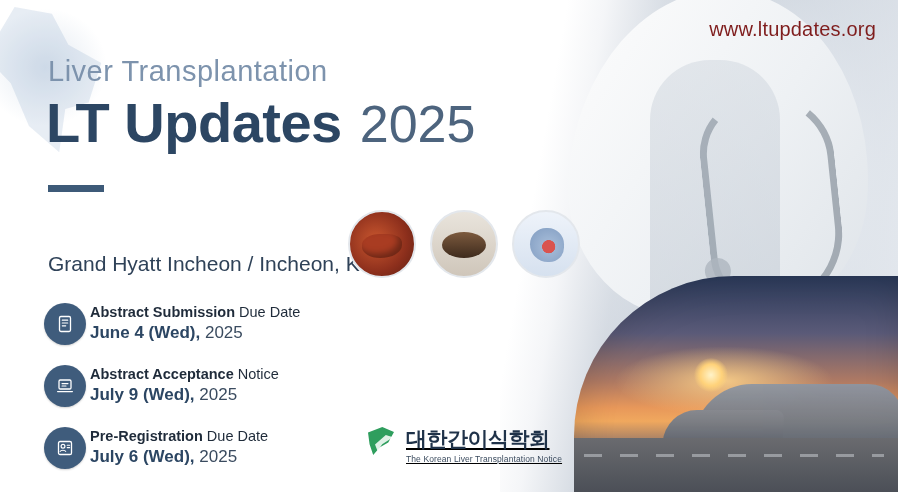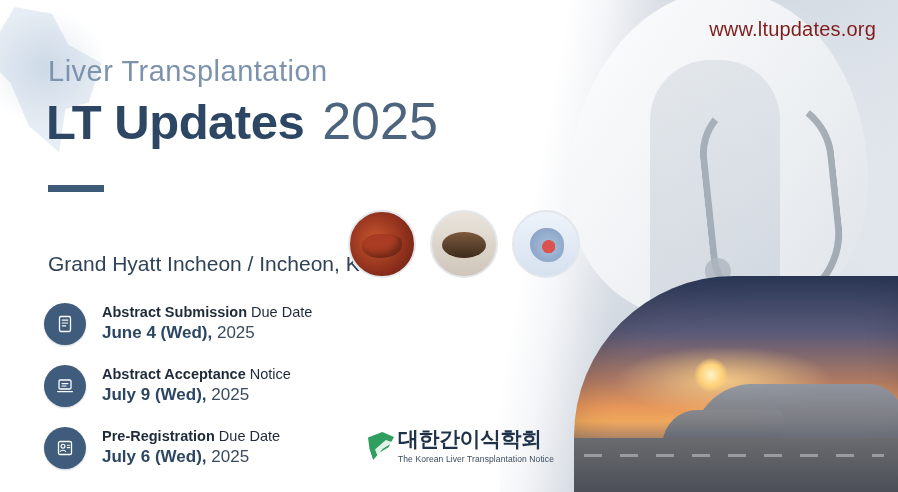--- a/index.html
+++ b/index.html
@@ -111,21 +111,21 @@
   }
   
   .kicker{
     position:absolute;left:48px;top:55px;
     font-size:29px;color:#7d93ad;letter-spacing:.5px;font-weight:400;
   }
   .title-row{
     position:absolute;left:46px;top:95px;display:flex;align-items:baseline;gap:18px;
   }
   .title-main{
-    font-size:49px;font-weight:700;color:#2c4663;letter-spacing:-.5px;line-height:1;
+    font-size:56px;font-weight:700;color:#2c4663;letter-spacing:-.5px;line-height:1;
   }
   .title-year{
     font-size:52px;font-weight:400;color:#4d647e;letter-spacing:0;line-height:1;
   }
   .rule{
     position:absolute;left:48px;top:185px;width:56px;height:7px;background:#3d5a78;
   }
   .when{
     position:absolute;left:48px;top:222px;font-size:21px;color:#2f4258;
   }
@@ -144,37 +144,37 @@
   .circ-1{background:radial-gradient(circle at 40% 45%,#c9572f,#8d2f1c 60%,#5d1f12 100%);}
   .circ-1:after{content:"";position:absolute;left:12px;top:22px;width:40px;height:24px;border-radius:50% 40% 60% 50%;background:#a93c22;box-shadow:inset -4px -4px 6px rgba(0,0,0,.35);}
   .circ-2{background:linear-gradient(180deg,#e9e4dc,#cfc6ba);}
   .circ-2:after{content:"";position:absolute;left:10px;top:20px;width:44px;height:26px;border-radius:50%;background:linear-gradient(180deg,#7c5a3e,#3e2b1d);}
   .circ-3{background:linear-gradient(180deg,#eef3fa,#d6e1ef);}
   .circ-3:after{content:"";position:absolute;left:16px;top:16px;width:34px;height:34px;border-radius:50% 50% 45% 55%;background:radial-gradient(circle at 55% 55%,#d9534f 0 24%,#9fb6d4 26%,#7f9bc0 100%);}
   
   .info{
     position:absolute;left:44px;top:303px;display:flex;flex-direction:column;gap:20px;
   }
-  .info-row{display:flex;align-items:flex-start;gap:16px;}
+  .info-row{display:flex;align-items:flex-start;gap:4px;}
   .badge{
     width:42px;height:42px;border-radius:50%;
     background:#3f5c7c;display:flex;align-items:center;justify-content:center;
     box-shadow:0 1px 2px rgba(0,0,0,.18);
     flex:0 0 auto;
   }
   .badge svg{display:block;}
   .info-text{line-height:1.32;}
   .line1{font-size:14.5px;color:#1f2b3a;}
   .line1 b{font-weight:700;}
   .line2{font-size:17px;color:#2c4663;}
   .line2 b{font-weight:700;}
   .line2 .yr{font-weight:400;color:#3a4b5f;}
   
   .society{
-    position:absolute;left:368px;bottom:28px;display:flex;align-items:flex-end;gap:0;
+    position:absolute;left:368px;bottom:28px;display:flex;align-items:flex-start;gap:8px;text-decoration:underline;
   }
   .soc-mark{
     width:30px;height:34px;position:relative;flex:0 0 auto;
   }
   .soc-mark:before{
     content:"";position:absolute;left:0;top:2px;width:26px;height:28px;
     background:#2f9e5e;
     clip-path:polygon(0% 20%,55% 0%,100% 18%,78% 55%,46% 72%,20% 100%,6% 62%);
   }
   .soc-mark:after{

